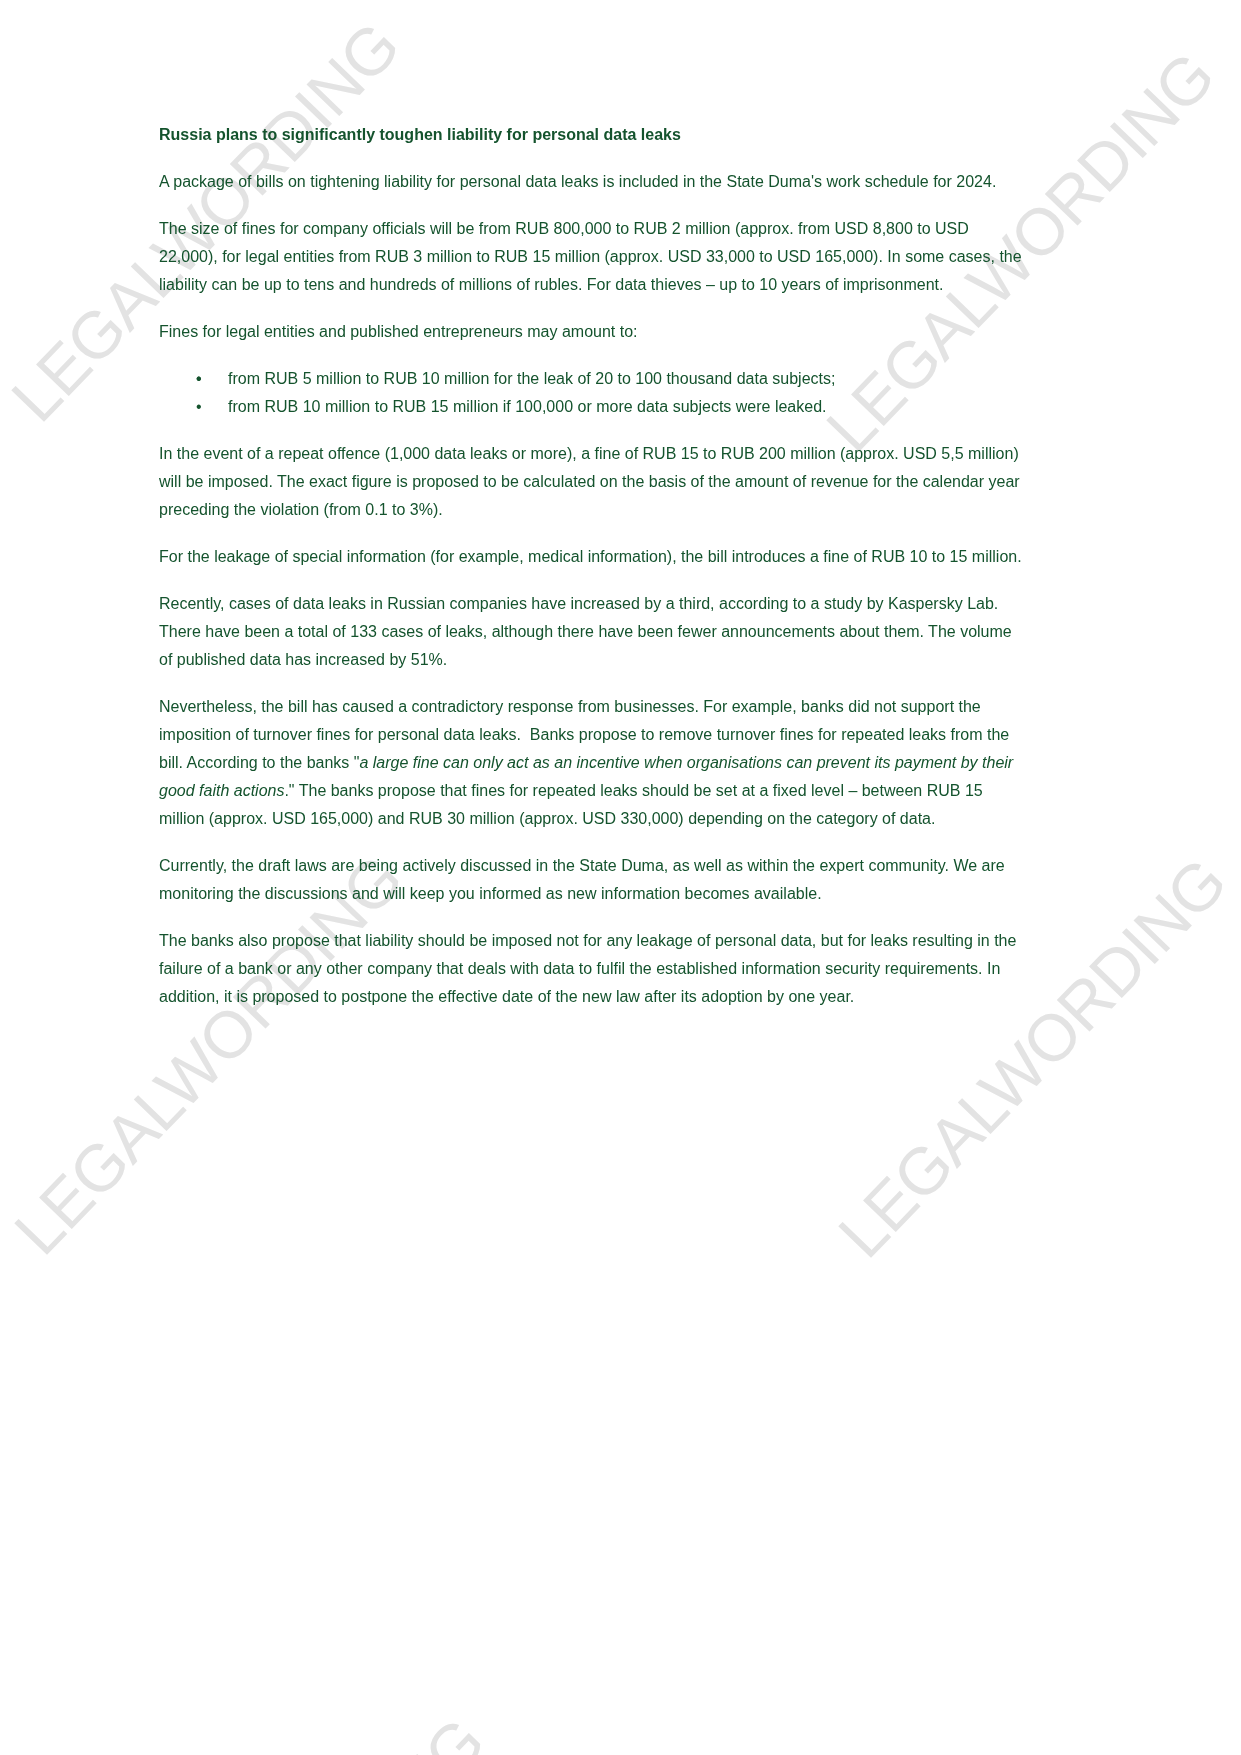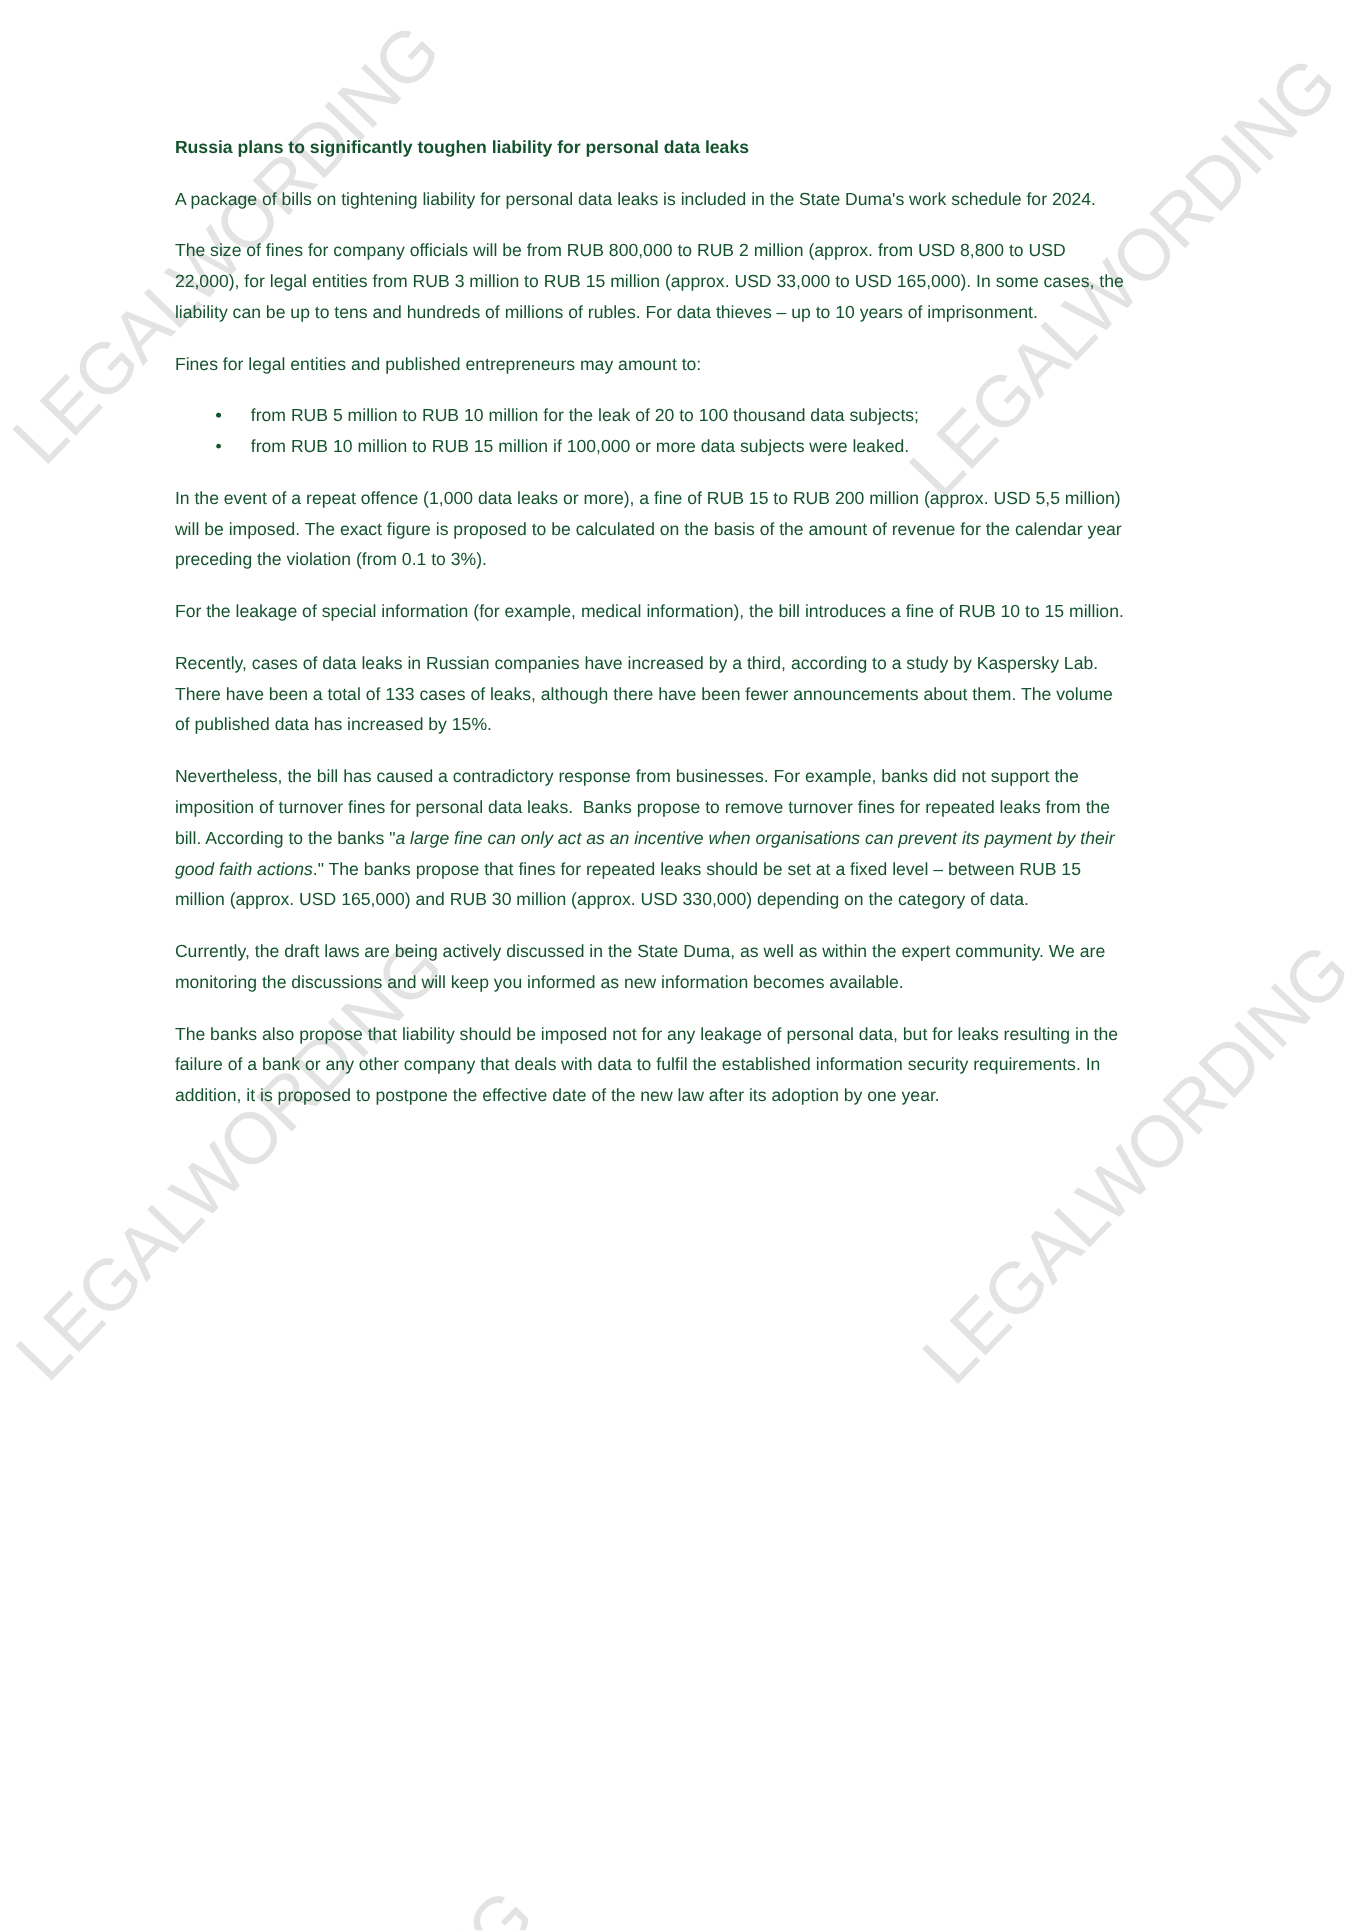--- a/index.html
+++ b/index.html
@@ -93,20 +93,20 @@
         <p>A package of bills on tightening liability for personal data leaks is included in the State Duma's work schedule for 2024.</p>
         <p>The size of fines for company officials will be from RUB 800,000 to RUB 2 million (approx. from USD 8,800 to USD 22,000), for legal entities from RUB 3 million to RUB 15 million (approx. USD 33,000 to USD 165,000). In some cases, the liability can be up to tens and hundreds of millions of rubles. For data thieves – up to 10 years of imprisonment.</p>
         <p>Fines for legal entities and published entrepreneurs may amount to:</p>
         <ul>
           <li><span class="bullet">•</span></li>
           <li><span class="bullet">•</span><span>from RUB 5 million to RUB 10 million for the leak of 20 to 100 thousand data subjects;</span></li>
           <li><span class="bullet">•</span><span>from RUB 10 million to RUB 15 million if 100,000 or more data subjects were leaked.</span></li>
         </ul>
         <p>In the event of a repeat offence (1,000 data leaks or more), a fine of RUB 15 to RUB 200 million (approx. USD 5,5 million) will be imposed. The exact figure is proposed to be calculated on the basis of the amount of revenue for the calendar year preceding the violation (from 0.1 to 3%).</p>
         <p>For the leakage of special information (for example, medical information), the bill introduces a fine of RUB 10 to 15 million.</p>
-        <p>Recently, cases of data leaks in Russian companies have increased by a third, according to a study by Kaspersky Lab. There have been a total of 133 cases of leaks, although there have been fewer announcements about them. The volume of published data has increased by 15%.</p>
+        <p>Recently, cases of data leaks in Russian companies have increased by a third, according to a study by Kaspersky Lab. There have been a total of 133 cases of leaks, although there have been fewer announcements about them. The volume of published data has increased by 51%.</p>
         <p><span>Nevertheless, the bill has caused a contradictory response from businesses. For example, banks did not support the imposition of turnover fines for personal data leaks.  Banks propose to remove turnover fines for repeated leaks from the bill. According to the banks "</span><span class="italic">a large fine can only act as an incentive when organisations can prevent its payment by their good faith actions</span><span>." The banks propose that fines for repeated leaks should be set at a fixed level – between RUB 15 million (approx. USD 165,000) and RUB 30 million (approx. USD 330,000) depending on the category of data.</span></p>
         <p>Currently, the draft laws are being actively discussed in the State Duma, as well as within the expert community. We are monitoring the discussions and will keep you informed as new information becomes available.</p>
         <p>The banks also propose that liability should be imposed not for any leakage of personal data, but for leaks resulting in the failure of a bank or any other company that deals with data to fulfil the established information security requirements. In addition, it is proposed to postpone the effective date of the new law after its adoption by one year.</p>
       </div>
   </div>
 
 </div>
 
 </body></html>

